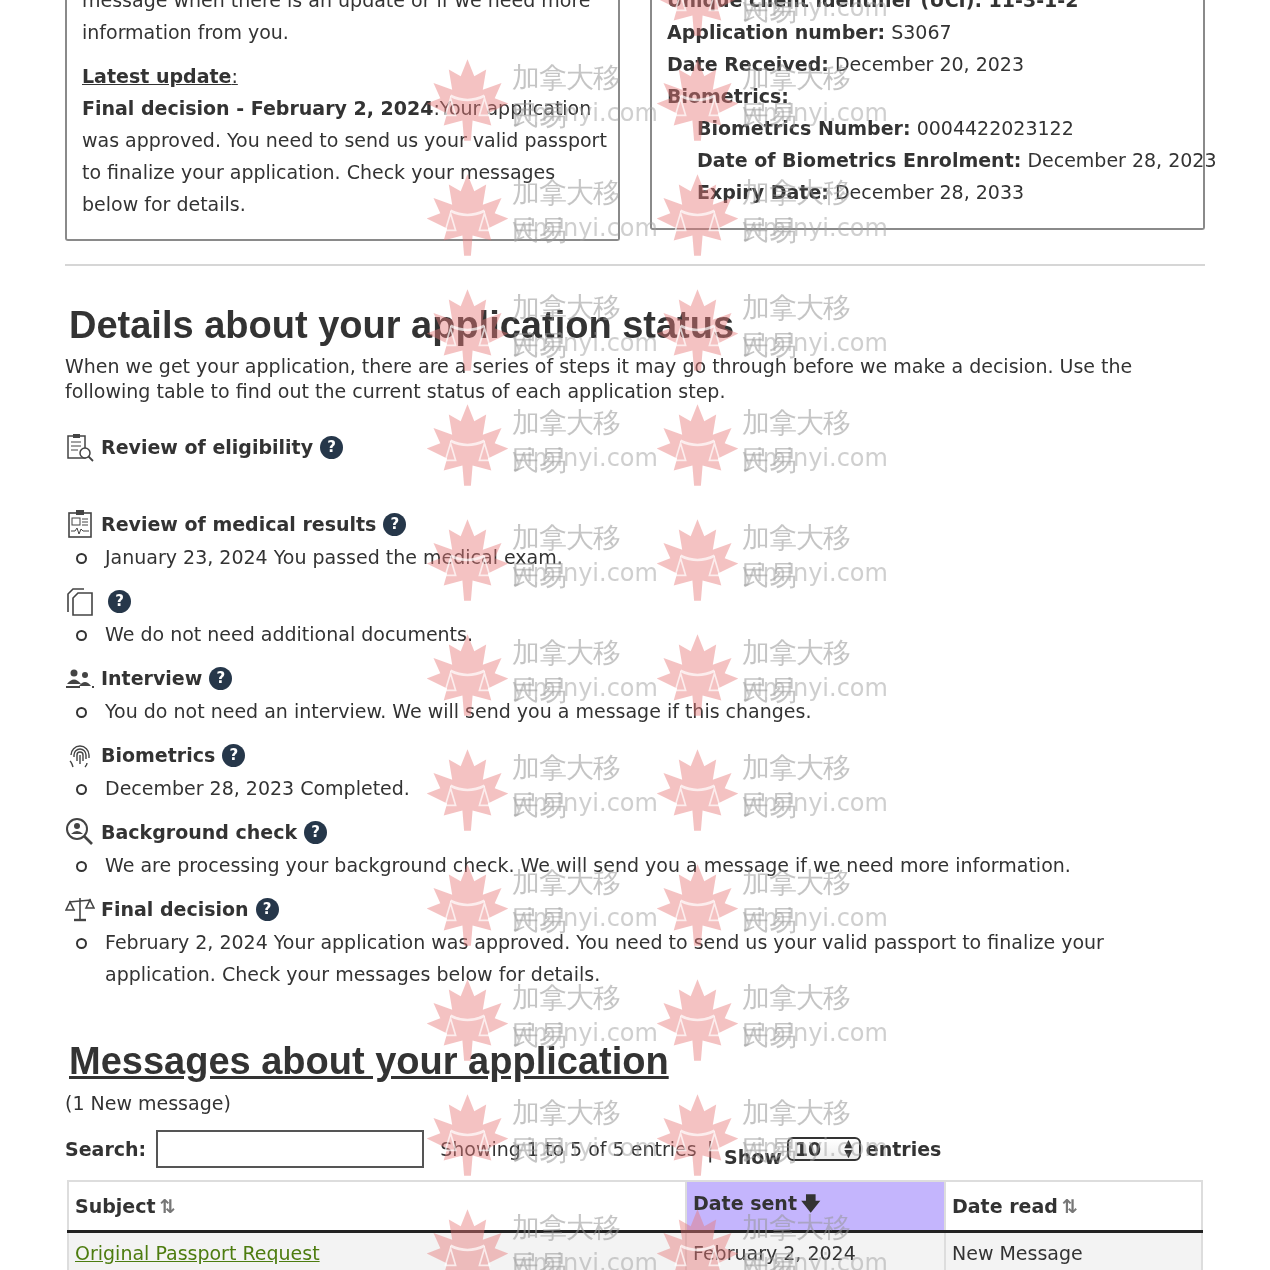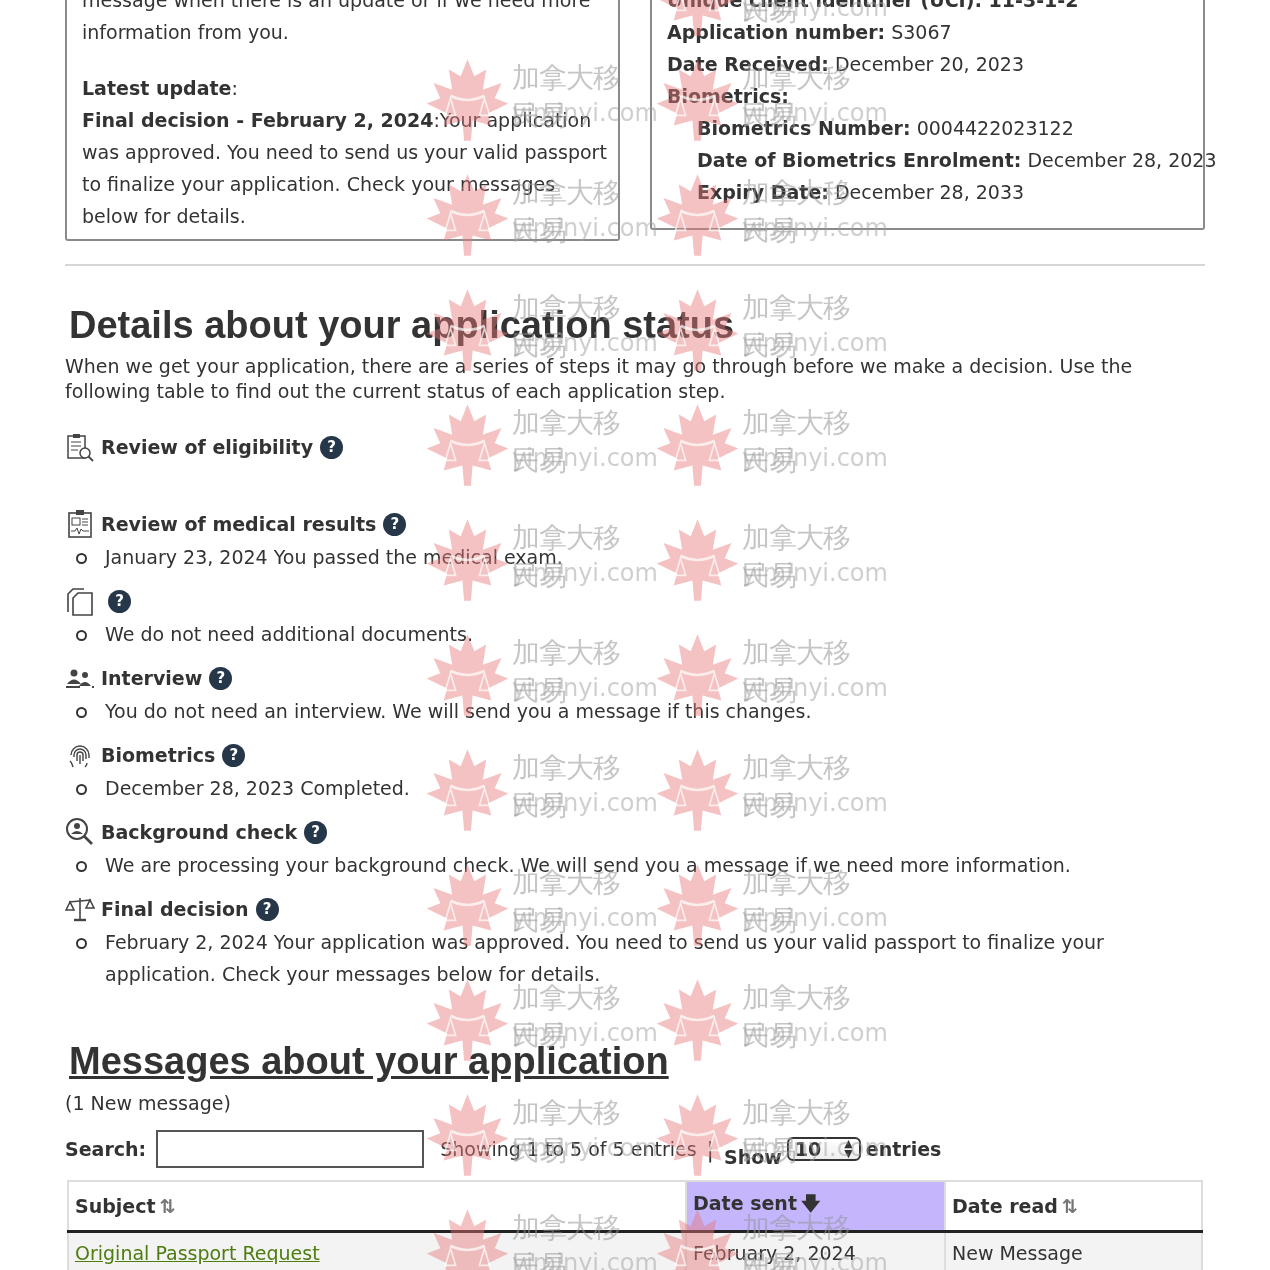--- a/index.html
+++ b/index.html
@@ -59,21 +59,21 @@
   .wm .en { position: absolute; left: 87px; top: 44px; font-size: 24px; color: rgba(160,160,160,0.5); font-family: "DejaVu Sans", sans-serif; }
 </style>
 </head>
 <body>
 
 <div class="page">
 
   <div class="box box-left">
     <div class="line" style="margin-top:-6px;">message when there is an update or if we need more</div>
     <div class="line">information from you.</div>
-    <div class="line" style="margin-top:24px;">
+    <div class="line" style="margin-top:12px;text-decoration:underline;">
       <span class="b">Latest update</span><span>:</span>
     </div>
     <div class="wrap" style="line-height:32px; width:525px;">
       <span class="b">Final decision - February 2, 2024</span><span>:Your application was approved. You need to send us your valid passport to finalize your application. Check your messages below for details.</span>
     </div>
   </div>
 
   <div class="box box-right">
     <div class="line" style="margin-top:-6px;"><span class="b">Unique client identifier (UCI): 11-3-1-2</span></div>
     <div class="line"><span class="b">Application number:</span> <span>S3067</span></div>

